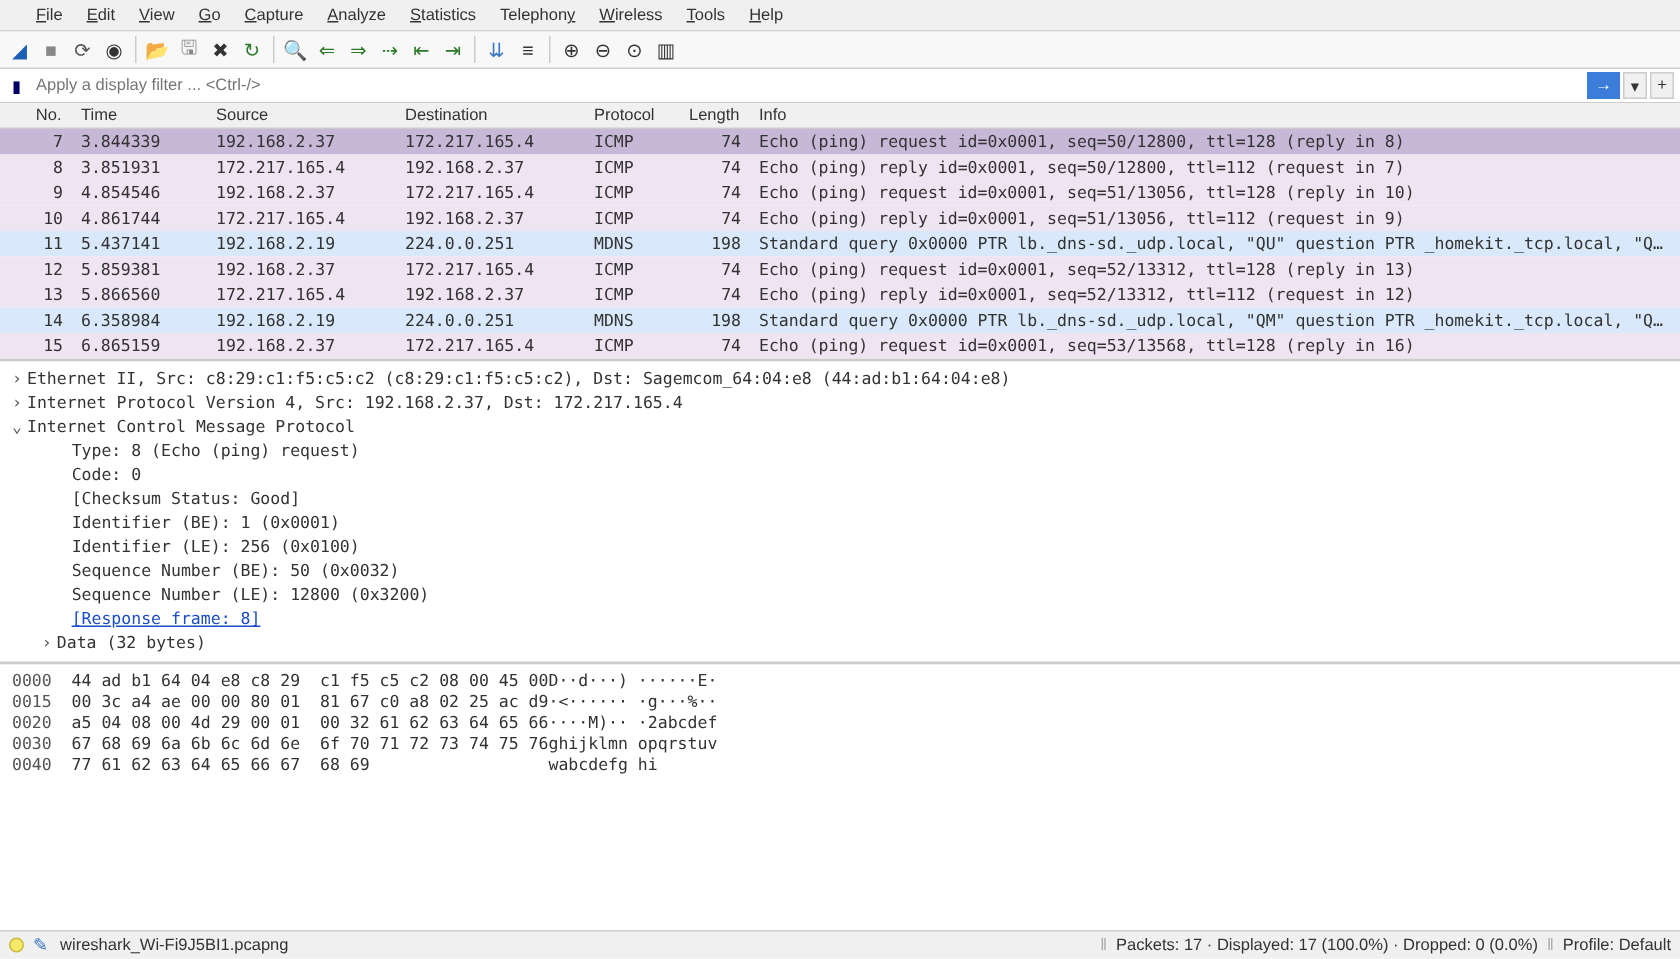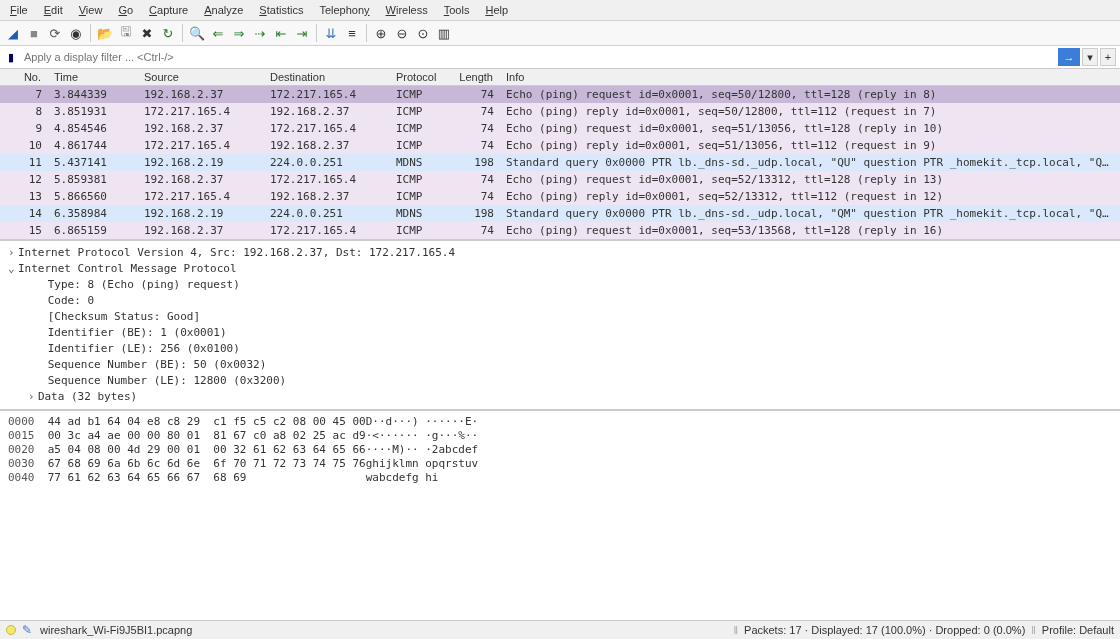--- a/index.html
+++ b/index.html
@@ -11,21 +11,21 @@
     color: #333;
     width: 1120px;
     height: 639px;
     display: flex;
     flex-direction: column;
     overflow: hidden;
   }
   .menubar {
     background: #f0f0f0;
     border-bottom: 1px solid #d0d0d0;
-    padding: 2px 4px;
+    padding: 2px 18px;
     display: flex;
     gap: 4px;
   }
   .menubar span {
     padding: 2px 6px;
     cursor: pointer;
   }
   .menubar span u { text-decoration: underline; }
   .toolbar {
     background: #f8f8f8;
@@ -297,29 +297,31 @@
         <div class="col-src">192.168.2.37</div>
         <div class="col-dst">172.217.165.4</div>
         <div class="col-proto">ICMP</div>
         <div class="col-len">74</div>
         <div class="col-info">Echo (ping) request  id=0x0001, seq=53/13568, ttl=128 (reply in 16)</div>
       </div>
     </div>
 </div>
 
 <div class="details-pane">
+  <div class="tree-line"><span class="tree-caret">›</span><span>Ethernet II, Src: c8:29:c1:f5:c5:c2 (c8:29:c1:f5:c5:c2), Dst: Sagemcom_64:04:e8 (44:ad:b1:64:04:e8)</span></div>
   <div class="tree-line"><span class="tree-caret">›</span><span>Internet Protocol Version 4, Src: 192.168.2.37, Dst: 172.217.165.4</span></div>
   <div class="tree-line"><span class="tree-caret">⌄</span><span>Internet Control Message Protocol</span></div>
   <div class="tree-line">      <span>Type: 8 (Echo (ping) request)</span></div>
   <div class="tree-line">      <span>Code: 0</span></div>
   <div class="tree-line">      <span>[Checksum Status: Good]</span></div>
   <div class="tree-line">      <span>Identifier (BE): 1 (0x0001)</span></div>
   <div class="tree-line">      <span>Identifier (LE): 256 (0x0100)</span></div>
   <div class="tree-line">      <span>Sequence Number (BE): 50 (0x0032)</span></div>
   <div class="tree-line">      <span>Sequence Number (LE): 12800 (0x3200)</span></div>
+  <div class="tree-line">      <span class="tree-link">[Response frame: 8]</span></div>
   <div class="tree-line">   <span class="tree-caret">›</span><span>Data (32 bytes)</span></div>
 </div>
 
 <div class="bytes-pane" id="bytes-pane">
     <div class="bytes-row"><span class="bytes-off">0000</span>  44 ad b1 64 04 e8 c8 29  c1 f5 c5 c2 08 00 45 00<span class="bytes-ascii">D··d···) ······E·</span></div>
     <div class="bytes-row"><span class="bytes-off">0015</span>  00 3c a4 ae 00 00 80 01  81 67 c0 a8 02 25 ac d9<span class="bytes-ascii">·&lt;······ ·g···%··</span></div>
     <div class="bytes-row"><span class="bytes-off">0020</span>  a5 04 08 00 4d 29 00 01  00 32 61 62 63 64 65 66<span class="bytes-ascii">····M)·· ·2abcdef</span></div>
     <div class="bytes-row"><span class="bytes-off">0030</span>  67 68 69 6a 6b 6c 6d 6e  6f 70 71 72 73 74 75 76<span class="bytes-ascii">ghijklmn opqrstuv</span></div>
     <div class="bytes-row"><span class="bytes-off">0040</span>  77 61 62 63 64 65 66 67  68 69                  <span class="bytes-ascii">wabcdefg hi</span></div>
   </div>

